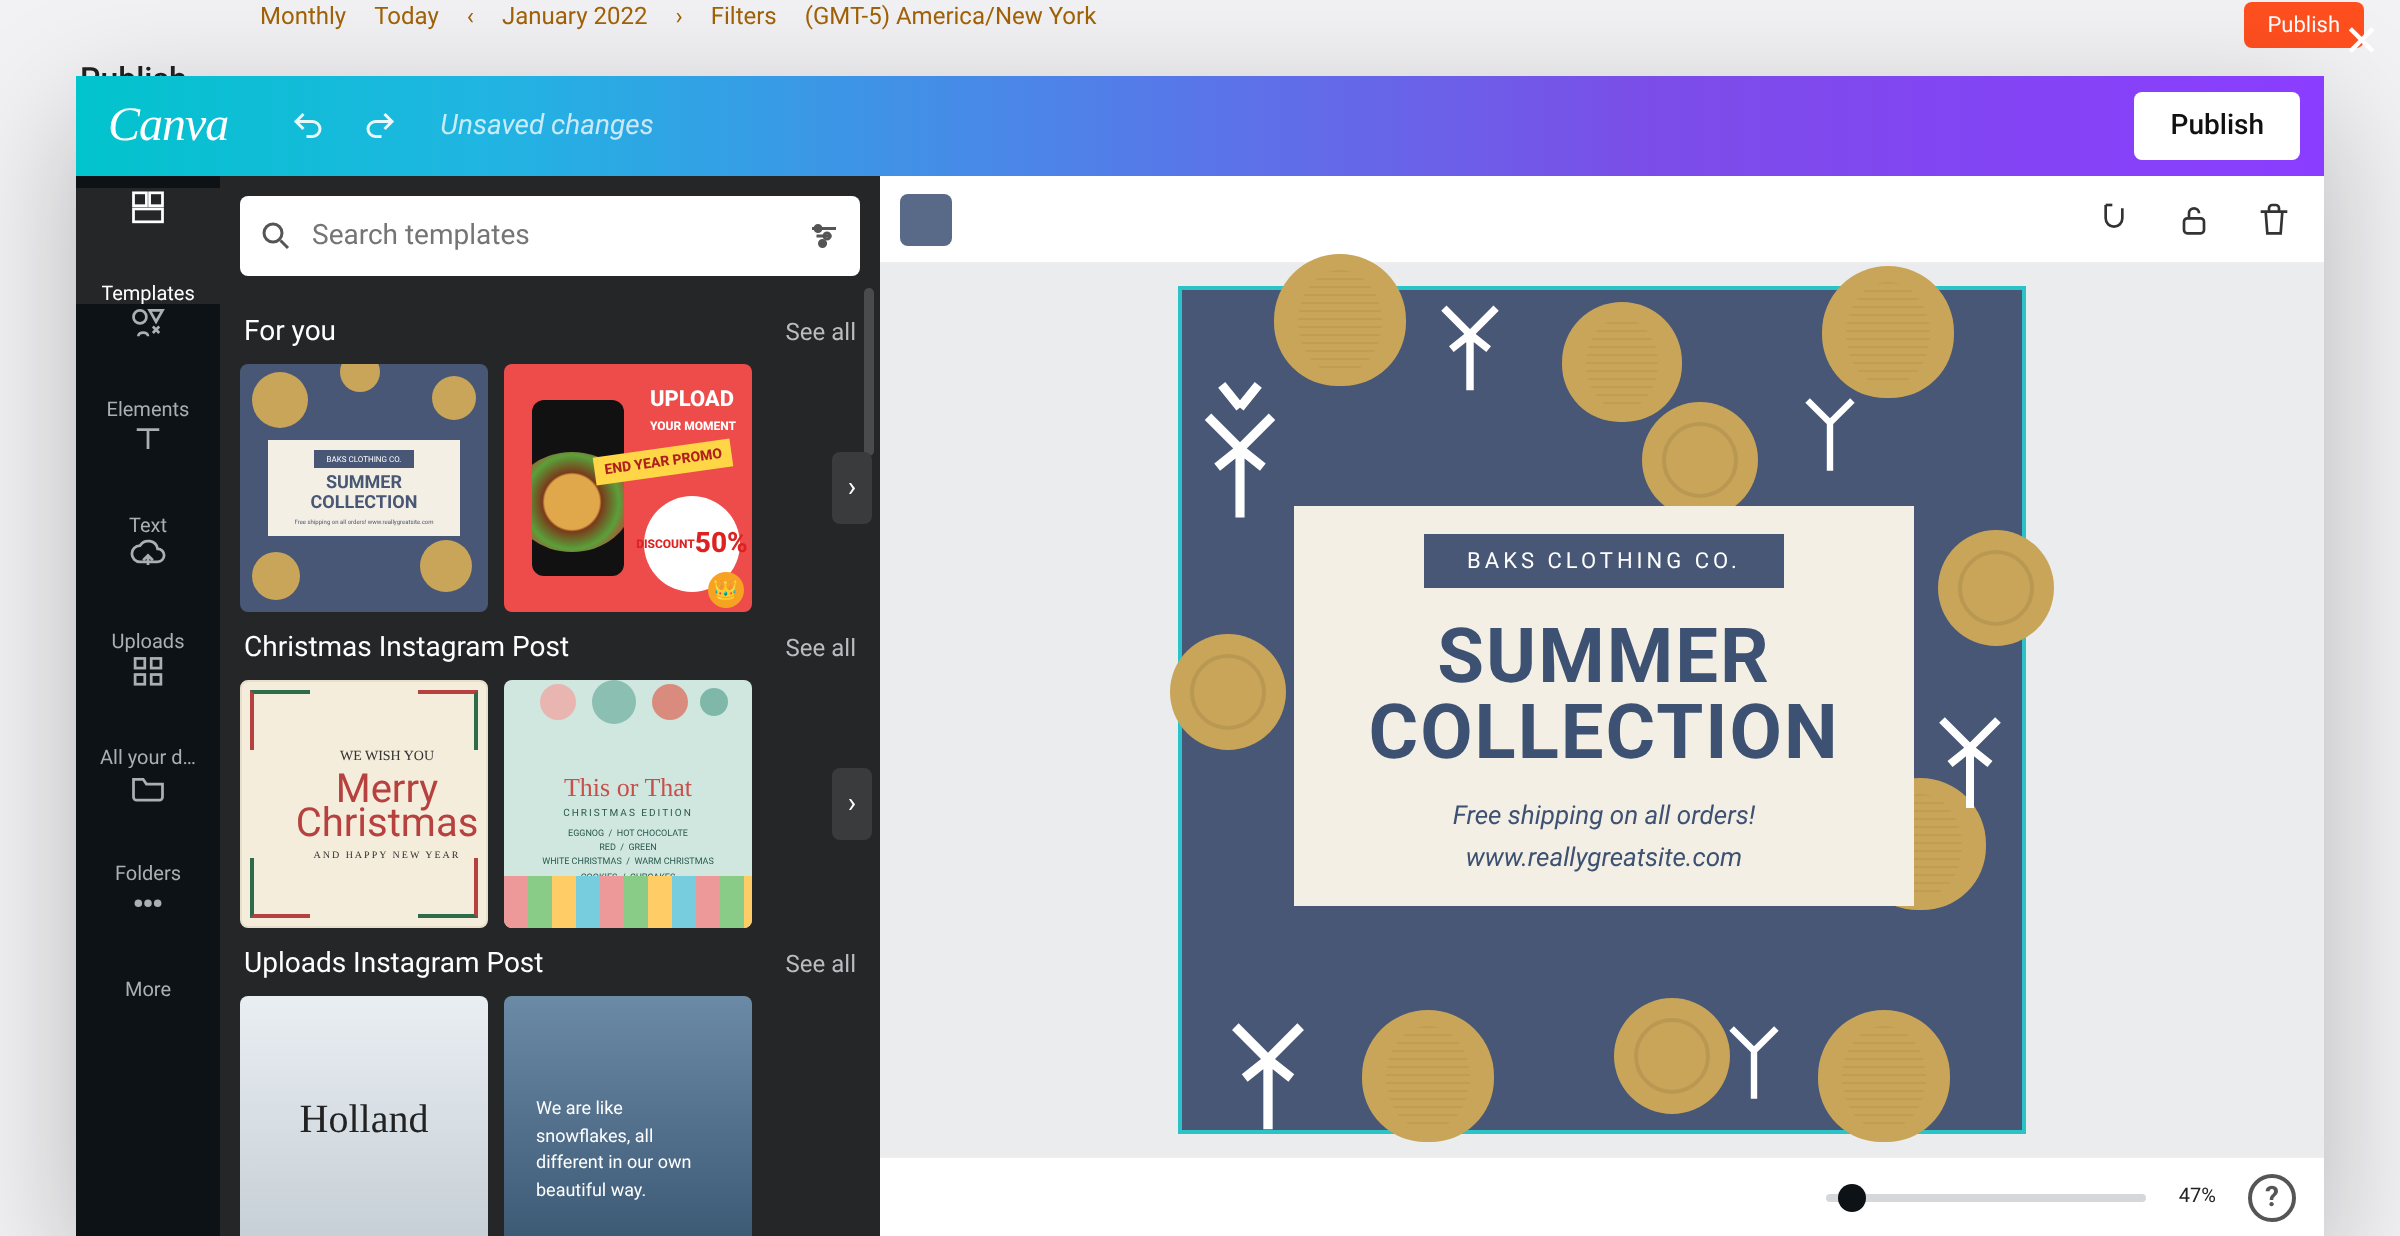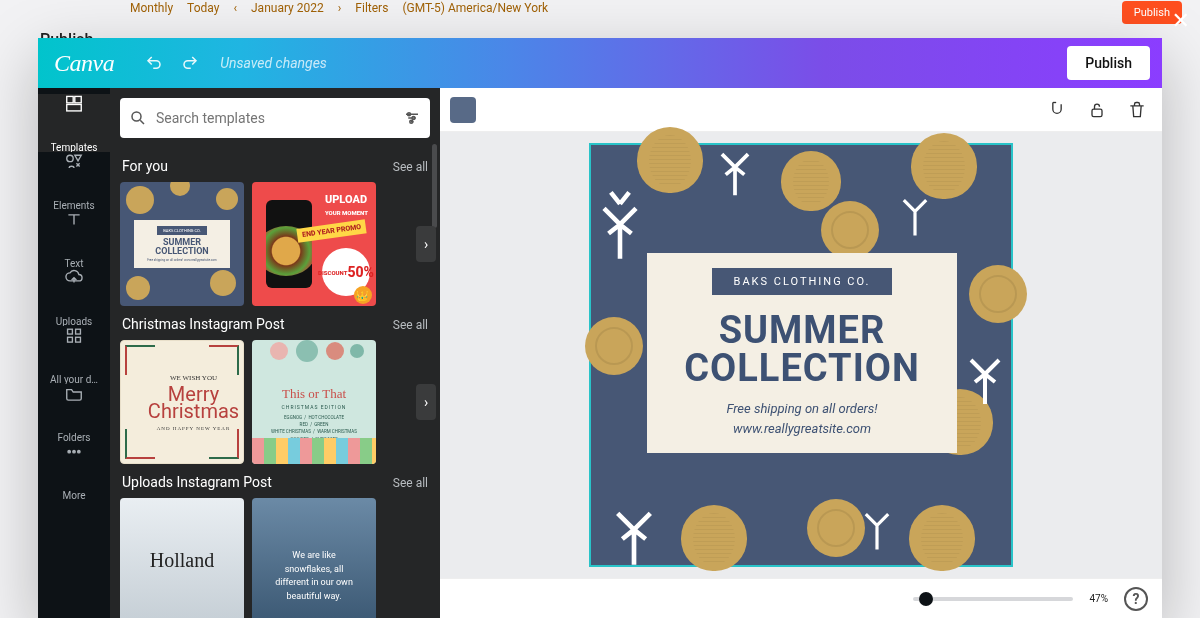--- a/index.html
+++ b/index.html
@@ -145,21 +145,21 @@
 .t4 .body{position:absolute;left:8px;right:8px;top:26px;bottom:28px;display:flex;flex-direction:column;align-items:center;margin-top:20px;}
 .t4 .hd{font-family:'Brush Script MT',cursive;color:#c94f4a;font-size:13px;}
 .t4 .ed{font-size:5px;color:#2a5a4e;letter-spacing:1px;margin:2px 0 4px;}
 .t4 .li{font-size:4.5px;color:#2a5a4e;line-height:1.6;text-align:center;}
 .t4 .gifts{position:absolute;left:0;right:0;bottom:0;height:26px;background:repeating-linear-gradient(90deg,#e99 0 12px,#8c8 12px 24px,#fc6 24px 36px,#7cd 36px 48px);}
 
 
 .t5{background:linear-gradient(#e9eef2,#c6cfd6);display:flex;align-items:center;justify-content:center;}
 .t5 .h{font-family:'Brush Script MT',cursive;color:#222;font-size:20px;}
 .t6{background:linear-gradient(#6b8aa6,#3c5974);display:flex;align-items:center;justify-content:center;padding:16px;}
-.t6 .q{color:#fff;font-size:9px;text-align:center;line-height:1.5;margin-top:32px;}
+.t6 .q{color:#fff;font-size:9px;text-align:left;line-height:1.5;margin-top:32px;}
 
 
 .canvas-area{ flex:1; background:#fff; display:flex; flex-direction:column; position:relative;}
 .context-bar{height:44px;border-bottom:1px solid #eee;display:flex;align-items:center;padding:0 10px;gap:10px;}
 .swatch{width:26px;height:26px;background:#586a87;border-radius:4px;cursor:pointer;}
 .context-bar .sp{flex:1;}
 .ctx-icon{width:30px;height:30px;display:flex;align-items:center;justify-content:center;color:#333;cursor:pointer;}
 .ctx-icon svg{stroke:#333;fill:none;stroke-width:1.6;}
 
 .stage{flex:1;background:#ebecee;display:flex;align-items:center;justify-content:center;position:relative;}

